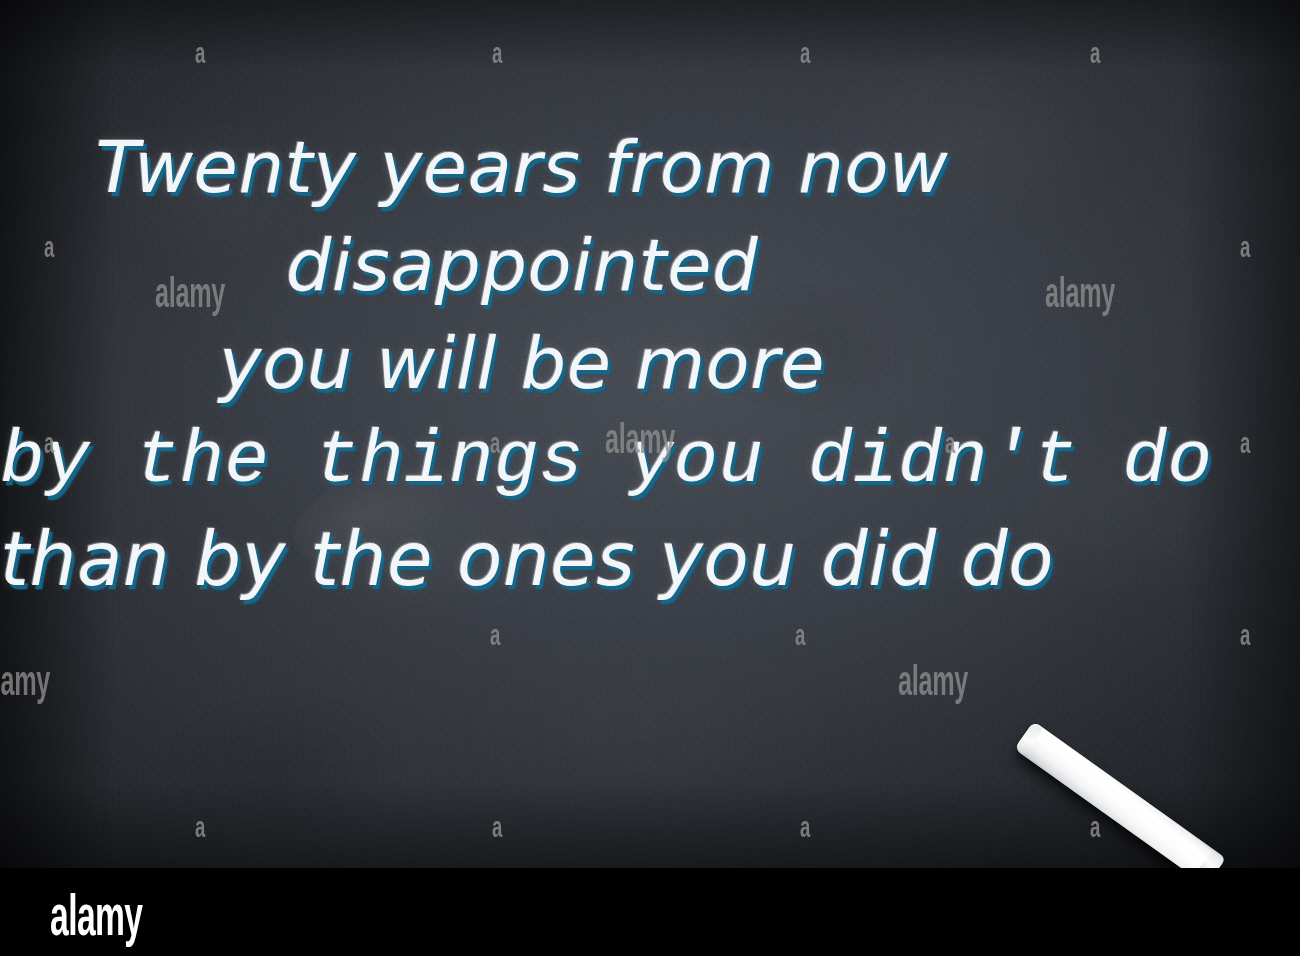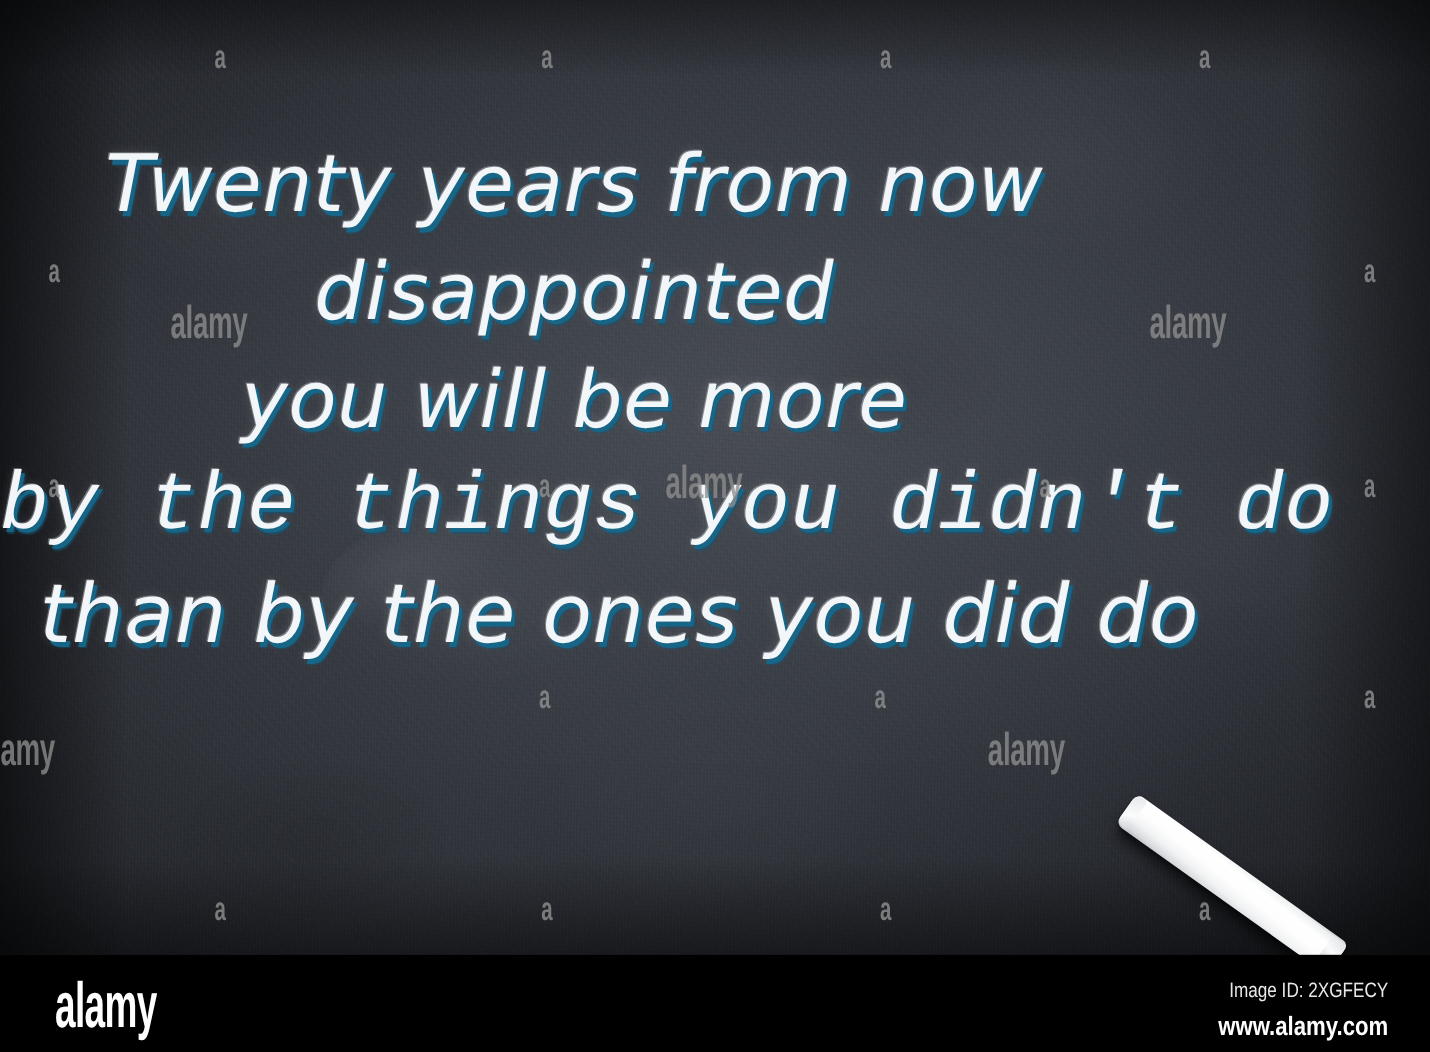--- a/index.html
+++ b/index.html
@@ -106,21 +106,21 @@
     text-shadow:
        3px 4px 0 rgba(22,104,139,0.92),
        4px 5px 1px rgba(16,84,116,0.55),
       -1px -1px 0 rgba(255,255,255,0.30),
        0 0 10px rgba(255,255,255,0.16);
   }
   .quote-line.l1 { font-size: 72px; }
   .quote-line.l2 { font-size: 72px; }
   .quote-line.l3 { font-size: 72px; }
   .quote-line.l4 { font-size: 74px; font-family: Liberation Mono, monospace; }
-  .quote-line.l5 { font-size: 74px; padding-left: 36px; }
+  .quote-line.l5 { font-size: 74px; }
 
   
   .chalk {
     position: absolute;
     left: 1024px;
     top: 718px;
     width: 236px;
     height: 34px;
     transform: rotate(35.5deg);
     transform-origin: 0 50%;
@@ -281,19 +281,15 @@
       <span class="wm wm-a" style="left: 1090px; top: 812px;">a</span>
       <span class="wm wm-word" style="left: 155px; top: 272px;">alamy</span>
       <span class="wm wm-word" style="left: 1045px; top: 272px;">alamy</span>
       <span class="wm wm-word" style="left: 605px; top: 418px;">alamy</span>
       <span class="wm wm-word" style="left: -20px; top: 660px;">alamy</span>
       <span class="wm wm-word" style="left: 898px; top: 660px;">alamy</span>
     </div>
 
   <div class="footer">
     <span class="footer-logo">alamy</span>
-    <div class="footer-right">
-      <span class="footer-id">Image ID: 2XGFECY</span>
-      <span class="footer-url">www.alamy.com</span>
-    </div>
   </div>
 
 </div>
 
 </body></html>

